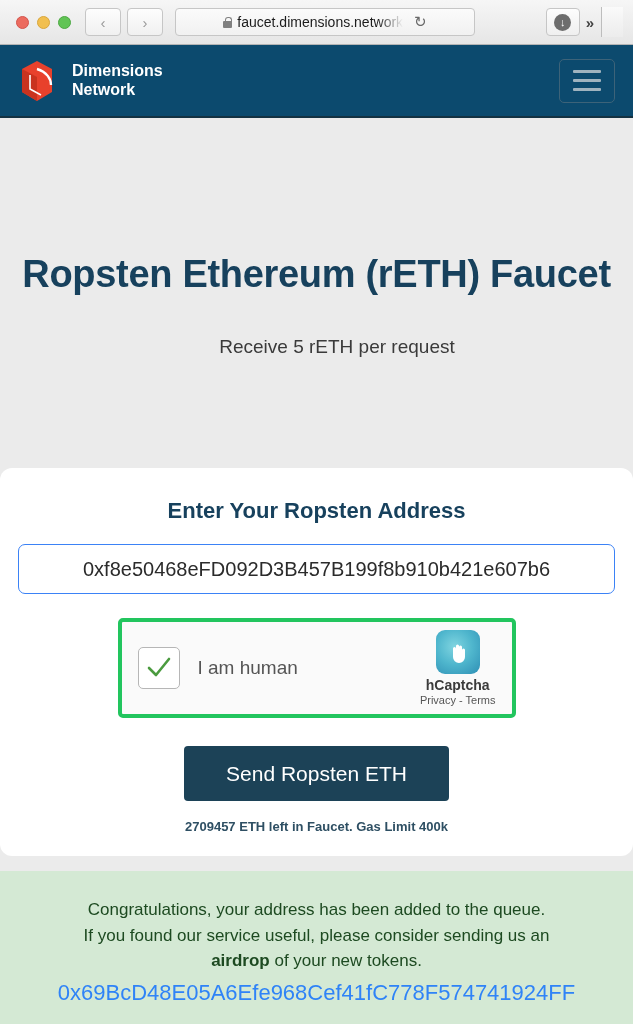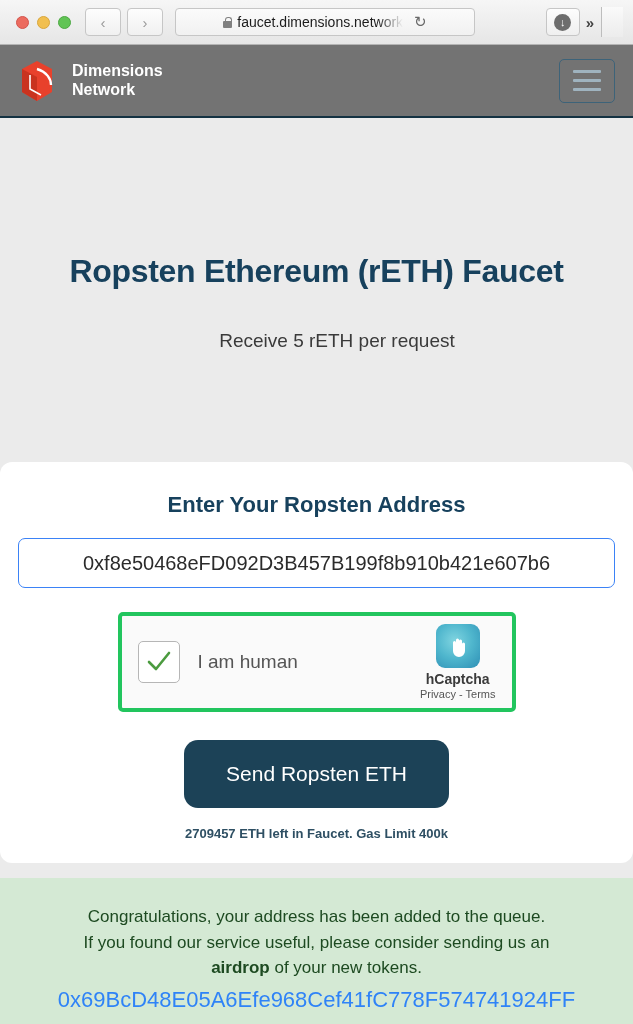--- a/index.html
+++ b/index.html
@@ -136,21 +136,21 @@
   .right-edge-box {
     width: 22px; height: 30px;
     border-left: 1px solid #bdbdbd;
     background: linear-gradient(#fafafa, #ececec);
     margin-left: 2px;
   }
 
   
   .site-nav {
     height: 73px;
-    background: #737373;
+    background: #0c4a6e;
     display: flex;
     align-items: center;
     padding: 0 18px;
     border-bottom: 2px solid #143242;
   }
   .brand {
     display: flex;
     align-items: center;
     gap: 12px;
   }
@@ -180,21 +180,21 @@
 
   
   .hero {
     background: #ebebeb;
     padding-top: 135px;
     padding-bottom: 110px;
     text-align: center;
   }
   .hero h1 {
     color: #17415d;
-    font-size: 32px;
+    font-size: 38px;
     font-weight: 700;
     letter-spacing: -0.3px;
   }
   .hero p {
     margin-top: 40px;
     color: #3a3a3a;
     font-size: 19px;
     margin-left: 41px;
   }
 
@@ -268,25 +268,25 @@
   .hc-name {
     font-size: 14px; font-weight: 700; color: #3b3b3b; margin-top: 3px;
   }
   .hc-links {
     font-size: 11px; color: #555555; margin-top: 1px;
   }
 
   .send-btn {
     display: block;
     margin: 28px auto 0;
-    width: 265px; height: 68px;
+    width: 265px; height: 55px;
     background: #1c4257;
     color: #ffffff;
     border: none;
-    border-radius: 14px;
+    border-radius: 4px;
     font-family: "Liberation Sans", sans-serif;
     font-size: 21px;
     font-weight: 400;
     cursor: pointer;
   }
   .faucet-status {
     margin-top: 18px;
     font-size: 13px;
     color: #2e4f63;
     font-weight: 700;

